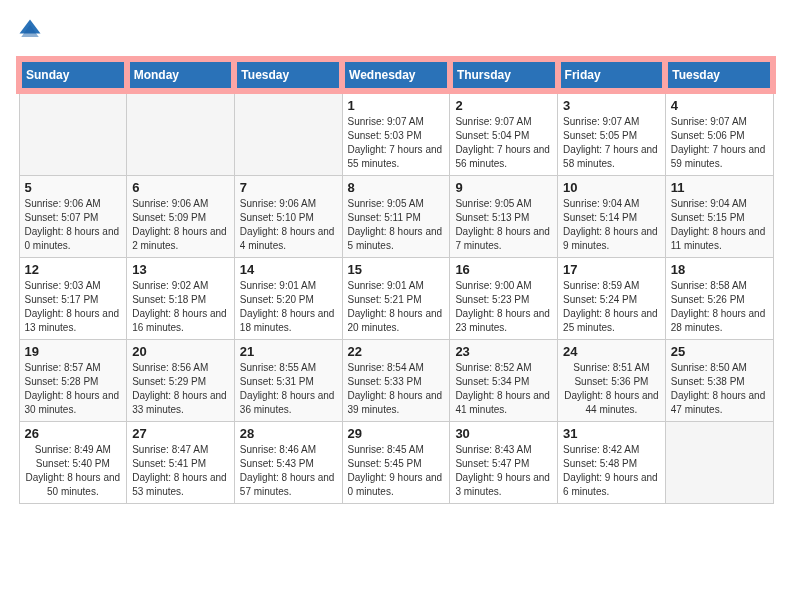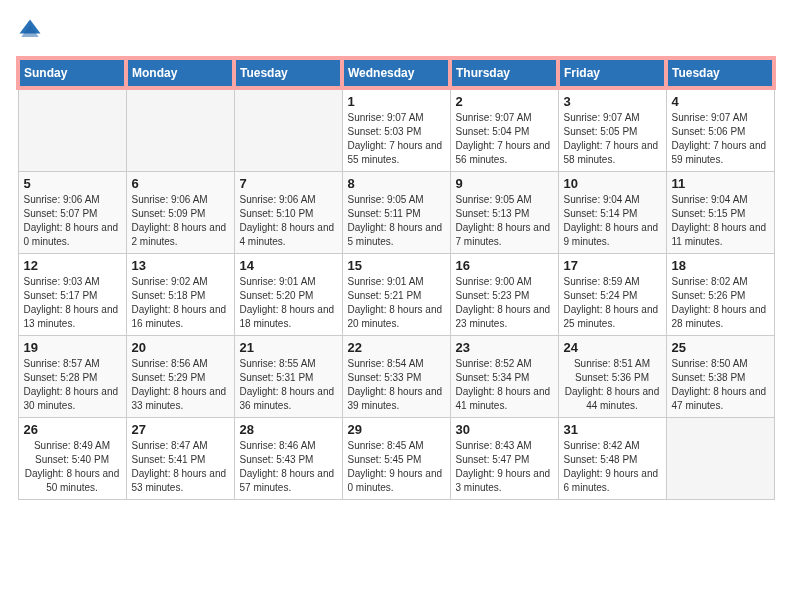--- a/index.html
+++ b/index.html
@@ -49,21 +49,21 @@
       border-collapse: collapse;
       border: 1px solid #ccc;
     }
     .calendar th {
       background: #2a72b8;
       color: #fff;
       font-size: 12px;
       font-weight: bold;
       padding: 6px 4px;
       text-align: left;
-      border: 4px solid #fca5a5;
+      border: 6px solid #fca5a5;
     }
     .calendar td {
       vertical-align: top;
       border: 1px solid #ccc;
       padding: 4px 5px;
       width: 108px;
       min-height: 80px;
       font-size: 10px;
       color: #333;
       background: #fff;
@@ -224,21 +224,21 @@
 Daylight: 8 hours and 23 minutes.</div>
         </td>
         <td>
           <div class="day-number">17</div>
           <div class="day-info" style="white-space: pre-line;">Sunrise: 8:59 AM
 Sunset: 5:24 PM
 Daylight: 8 hours and 25 minutes.</div>
         </td>
         <td>
           <div class="day-number">18</div>
-          <div class="day-info" style="white-space: pre-line;">Sunrise: 8:02 AM
+          <div class="day-info" style="white-space: pre-line;">Sunrise: 8:58 AM
 Sunset: 5:26 PM
 Daylight: 8 hours and 28 minutes.</div>
         </td>
       </tr>
       <tr class="row-alt">
         <td>
           <div class="day-number">19</div>
           <div class="day-info" style="white-space: pre-line;">Sunrise: 8:57 AM
 Sunset: 5:28 PM
 Daylight: 8 hours and 30 minutes.</div>

